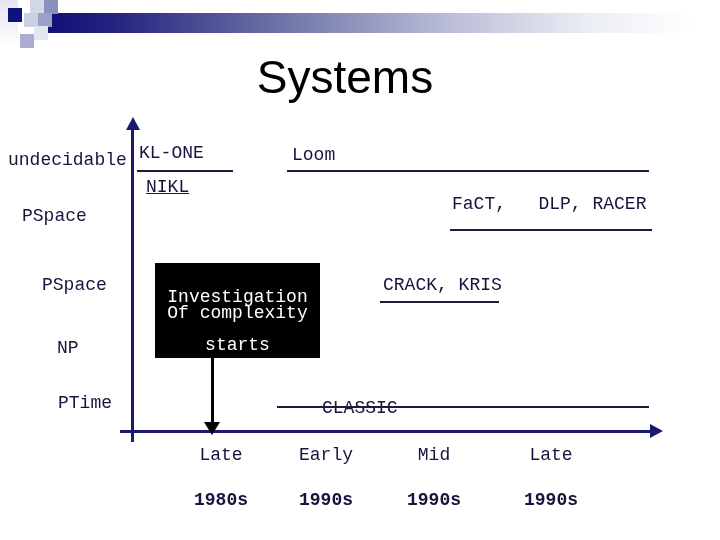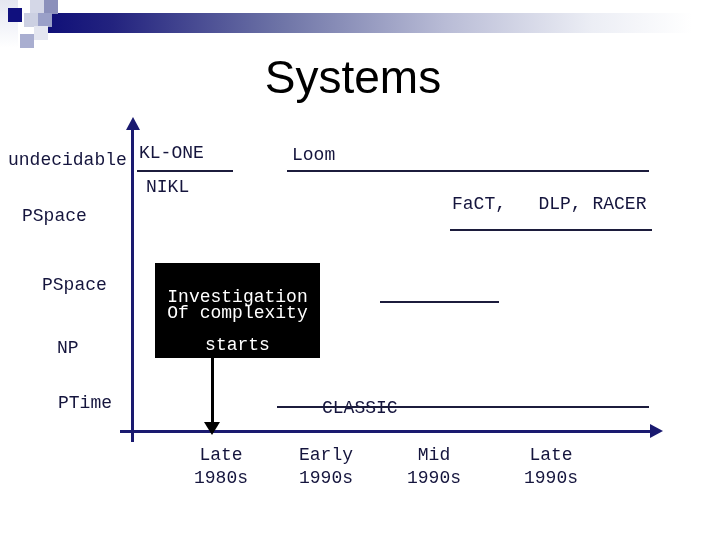--- a/index.html
+++ b/index.html
@@ -20,21 +20,21 @@
   .sq { position:absolute; width:14px; height:14px; }
   .sq-a { left:8px;  top:8px;  background:#10107e; }
   .sq-b { left:30px; top:0;    background:#d4d7e7; }
   .sq-c { left:44px; top:0;    background:#8b90bb; }
   .sq-d { left:24px; top:13px; background:#ccd0e2; }
   .sq-e { left:38px; top:13px; background:#9aa0c8; }
   .sq-f { left:20px; top:34px; background:#a9aed0; }
   .sq-g { left:34px; top:26px; background:#e4e6f0; }
   
   .title {
-    position:absolute; left:8px; top:51px; width:690px; text-align:center;
+    position:absolute; left:0; top:51px; width:690px; text-align:center;
     font-family:"Liberation Sans",sans-serif; font-size:46px; line-height:52px;
     color:#000;
   }
   
   .mono {
     position:absolute; font-size:18px; line-height:19px;
     color:#15153d; white-space:pre;
   }
   
   .vaxis  { position:absolute; left:131px; top:128px; width:3px; height:314px; background:#1a1a70; }
@@ -73,21 +73,21 @@
   }
   .callout-head {
     position:absolute; left:204px; top:422px; width:0; height:0;
     border-left:8px solid transparent; border-right:8px solid transparent;
     border-top:13px solid #000;
   }
   
   .xgroup { position:absolute; width:120px; text-align:center; top:446px; }
   .xg-1 { left:161px; } .xg-2 { left:266px; } .xg-3 { left:374px; } .xg-4 { left:491px; }
   .xgroup div { font-size:18px; line-height:19px; color:#15153d; white-space:pre; }
-  .xgroup .l2 { margin-top:4px; }
+  .xgroup .l2 { margin-top:26px;font-weight:bold; }
 </style>
 </head>
 <body>
 
 <div class="slide">
 
   <div class="deco-strip"></div>
   <div class="deco-bar"></div>
   <div class="sq sq-a"></div>
   <div class="sq sq-b"></div>
@@ -105,28 +105,29 @@
   <div class="haxis-head"></div>
 
   <div class="mono" style="left:8px;  top:151px;">undecidable</div>
   <div class="mono" style="left:22px; top:207px;">PSpace</div>
   <div class="mono" style="left:30px; top:276px;margin-left:12px;">PSpace</div>
   <div class="mono" style="left:57px; top:339px;">NP</div>
   <div class="mono" style="left:38px; top:394px;margin-left:20px;">PTime</div>
 
   <div class="mono" style="left:139px; top:144px;">KL-ONE</div>
   <div class="uline ul-klone"></div>
-  <div class="mono" style="left:146px; top:178px;">NIKL</div>
+  <div class="mono" style="left:146px; top:178px;text-decoration:underline;">NIKL</div>
 
   <div class="mono" style="left:292px; top:146px;">Loom</div>
   <div class="uline ul-loom"></div>
 
   <div class="mono" style="left:452px; top:195px;">FaCT,   DLP, RACER</div>
   <div class="uline ul-exptime"></div>
 
+  <div class="mono" style="left:383px; top:276px;">CRACK, KRIS</div>
   <div class="uline ul-pspace"></div>
 
   <div class="mono" style="left:322px; top:381px;margin-top:18px;">CLASSIC</div>
   <div class="uline ul-ptime"></div>
 
   <div class="callout">
     <div class="co-1">Investigation</div>
     <div class="co-2">Of complexity</div>
     <div class="co-3">starts</div>
   </div>

